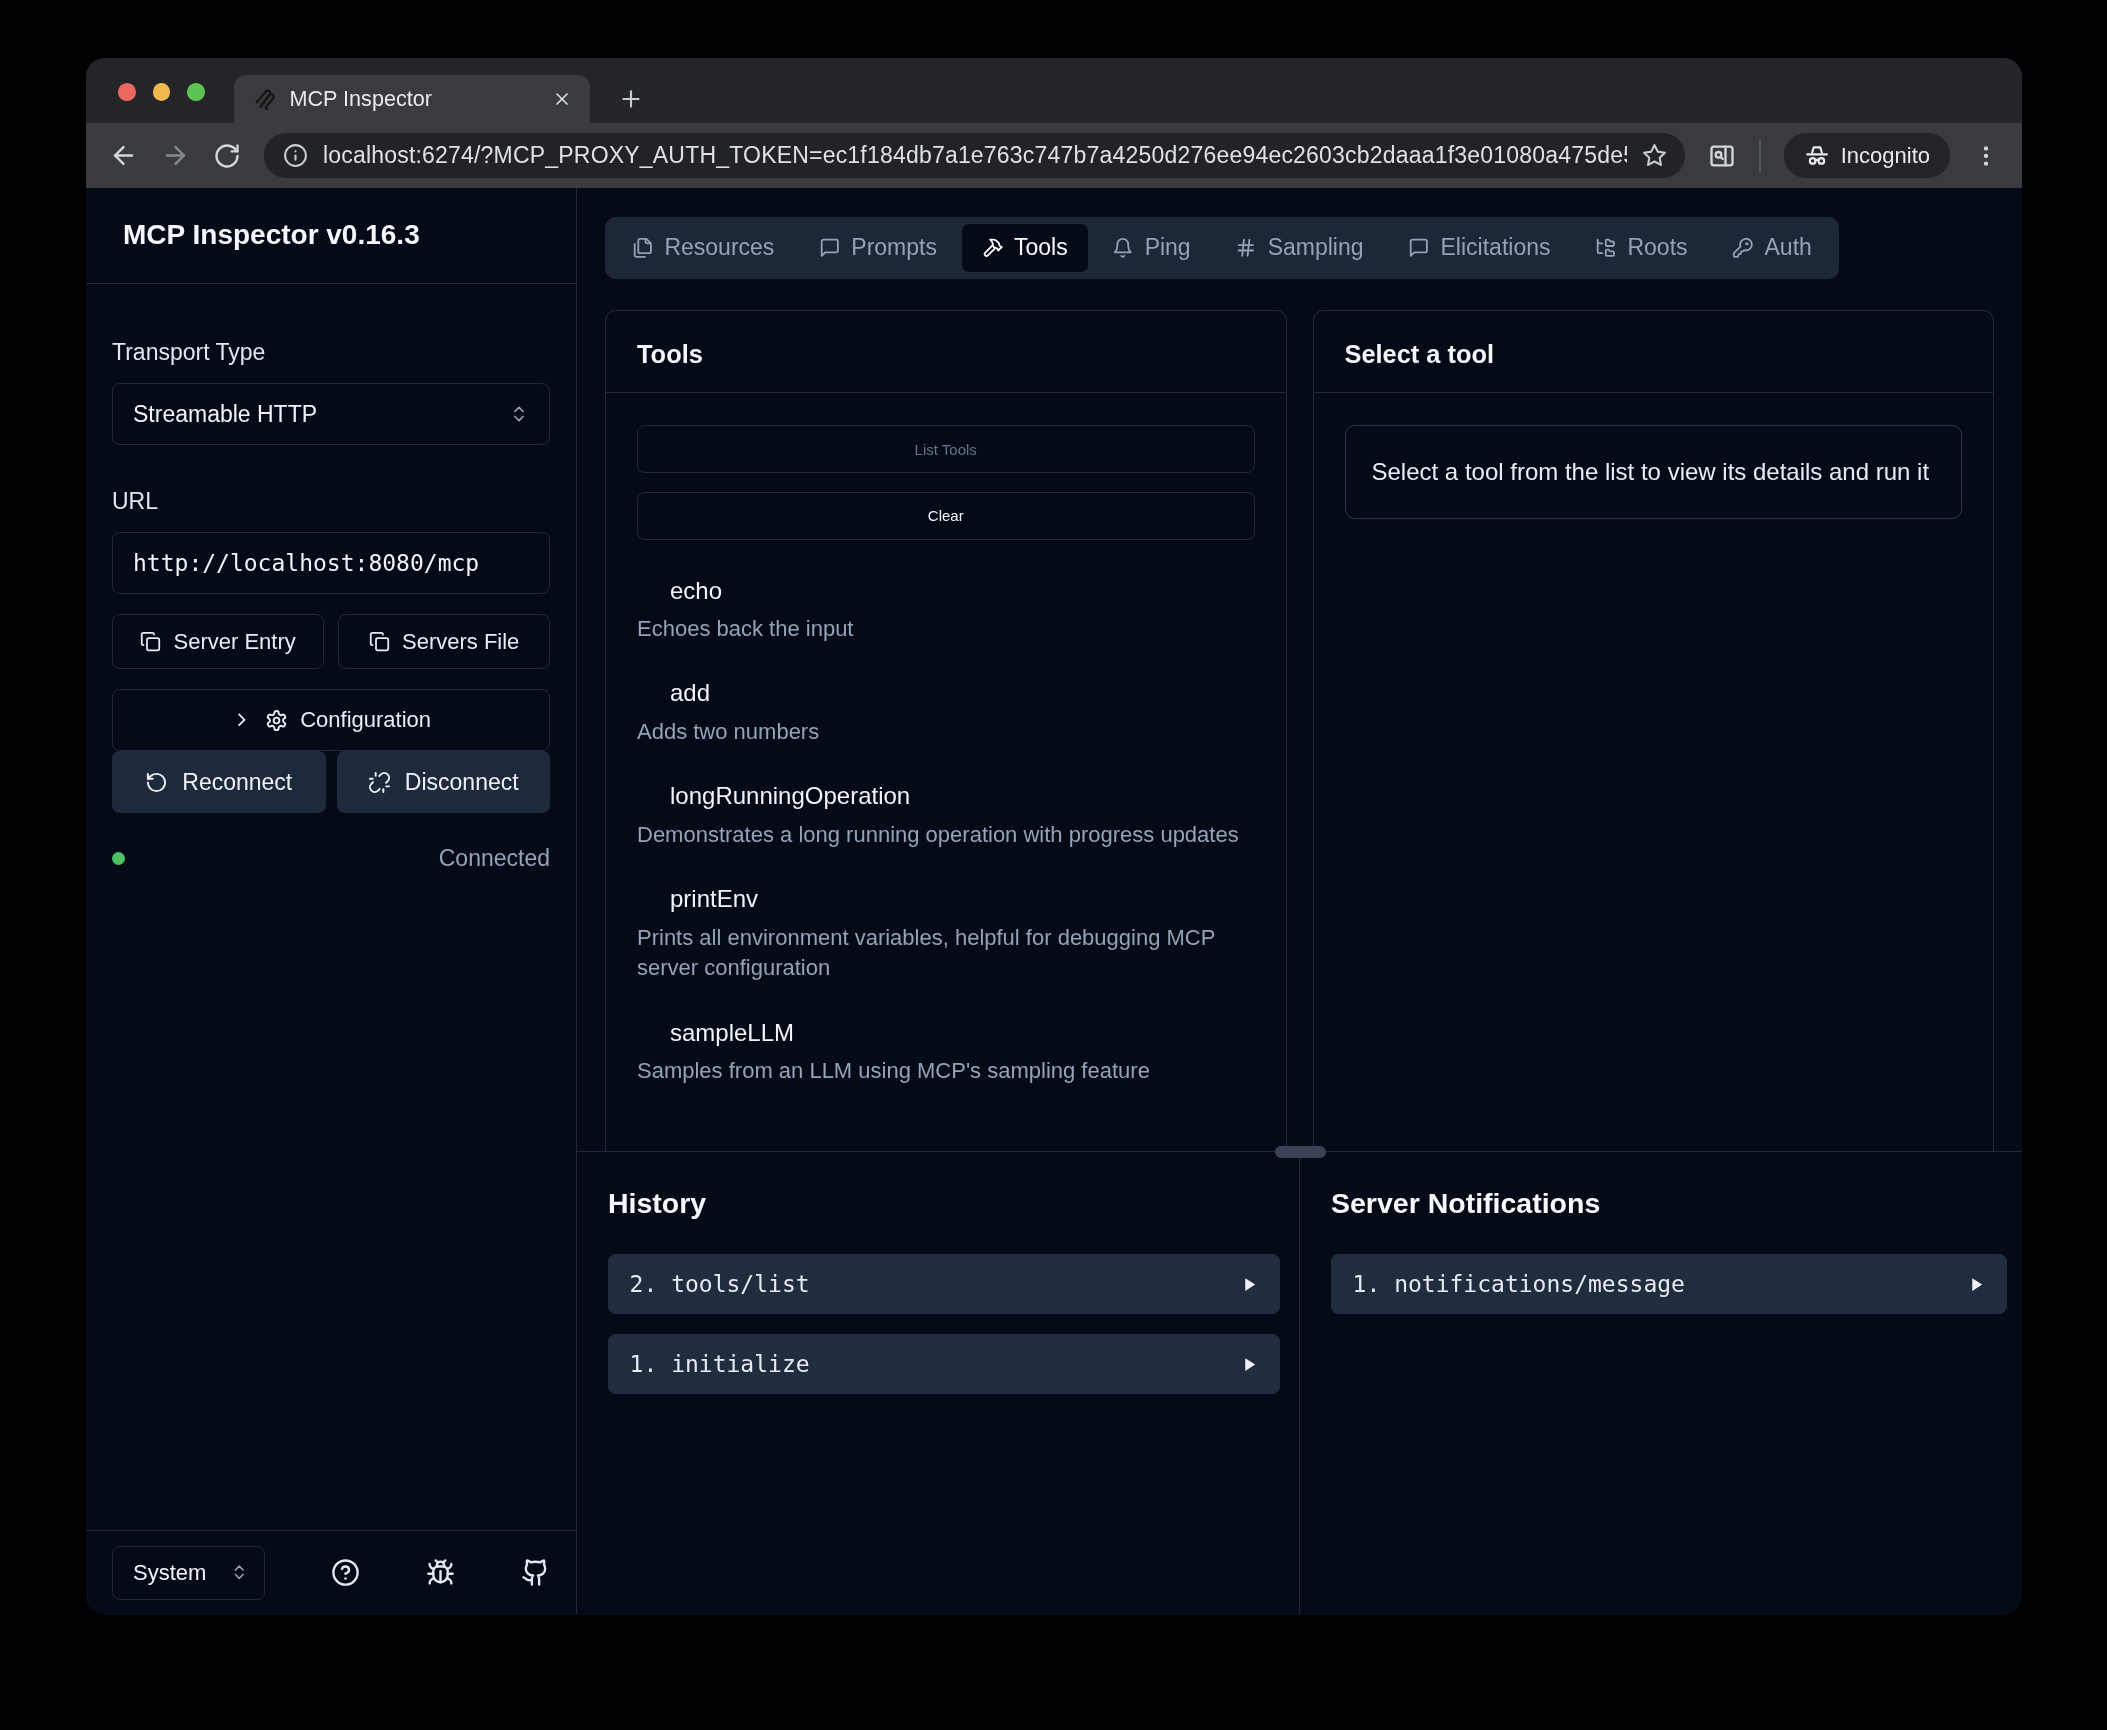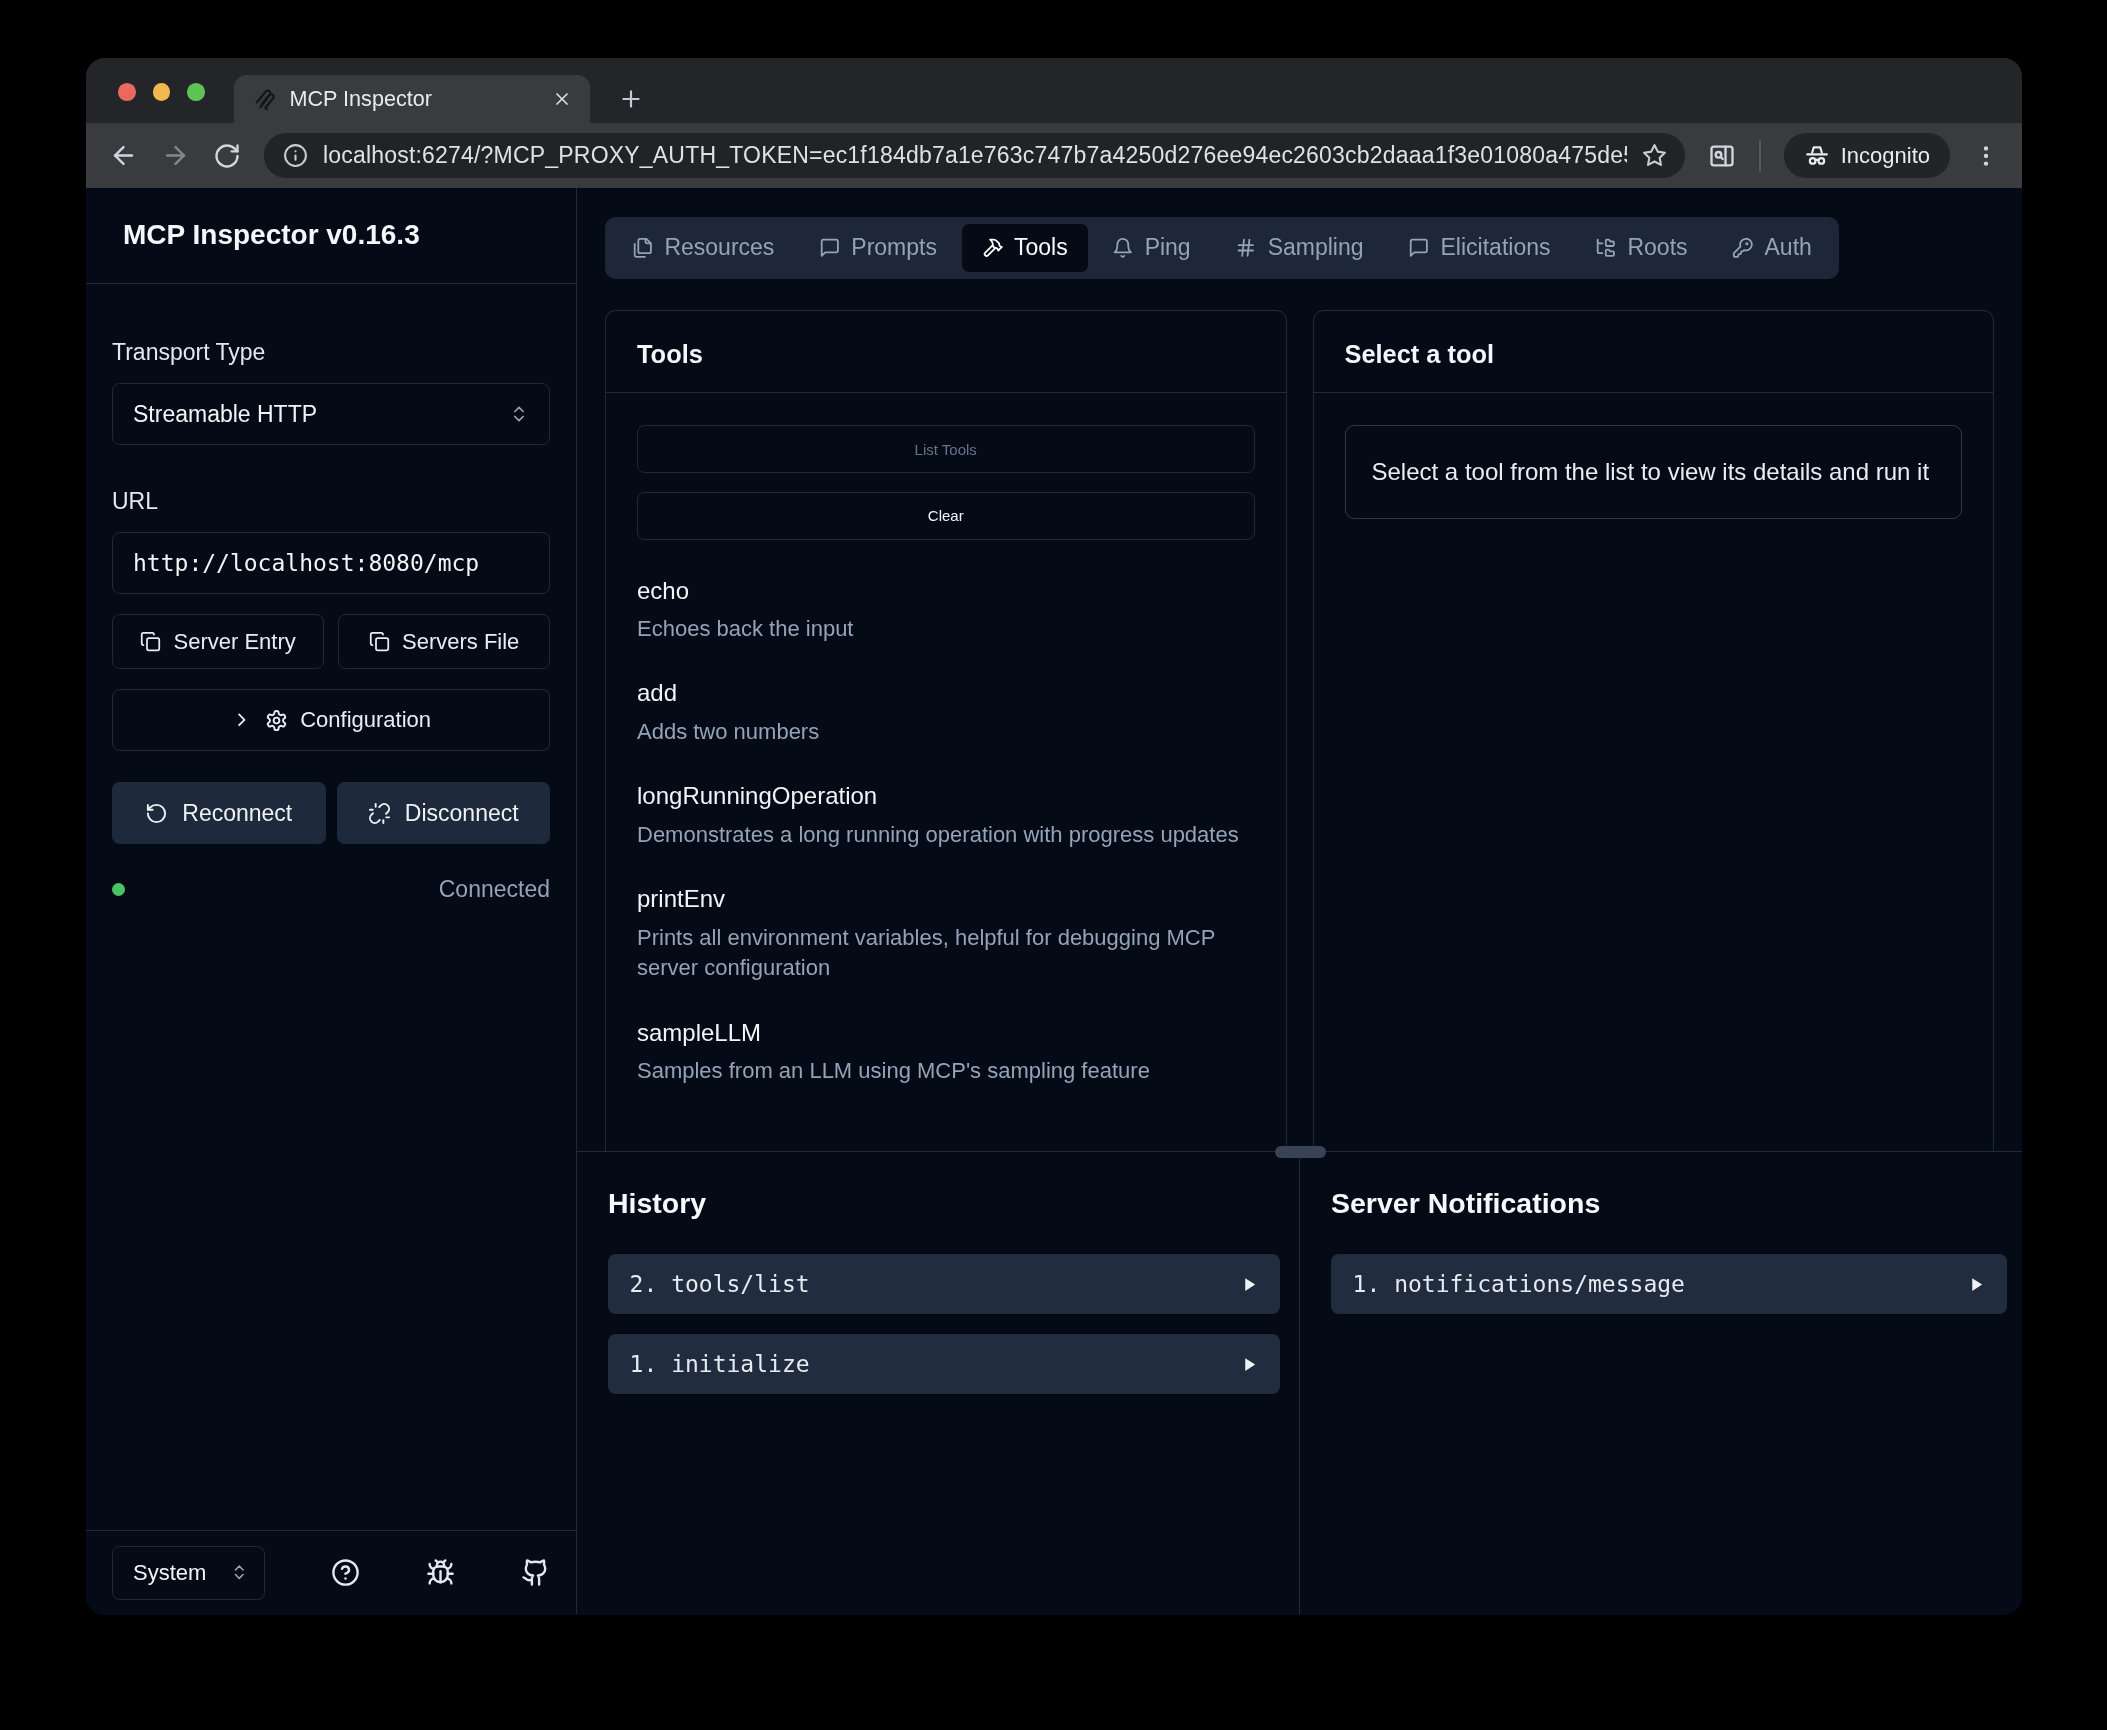--- a/index.html
+++ b/index.html
@@ -66,21 +66,21 @@
   .mb56 { margin-bottom:43px; }
   .btn-row { display:flex; gap:14px; margin-top:20px; }
   .btn {
     flex:1; height:55px; border:0.8px solid #1e293b; border-radius:7.7px; background:transparent;
     display:flex; align-items:center; justify-content:center; gap:12.3px;
     color:#e8edf4; font-size:22px; cursor:pointer;
   }
   .btn-lg { height:62px; width:100%; margin-top:20px; }
   .btn-first { margin-top:29px; }
   .btn .b-ico { color:#e8edf4; }
-  .fill-row { display:flex; gap:11px; margin-top:31px; }
+  .fill-row { display:flex; gap:11px; }
   .btn-fill { flex:1; height:62px; border:none; border-radius:7.7px; background:#1e293b; display:flex;
     align-items:center; justify-content:center; gap:14px; color:#eef2f7; font-size:23px; cursor:pointer; }
   .conn { margin-top:32px; display:flex; align-items:center; justify-content:space-between; gap:12.3px; }
   .conn-dot { width:13px; height:13px; border-radius:50%; background:#4cc166; }
   .conn-text { font-size:23px; color:#94a3b8; }
   .sb-footer { border-top:0.8px solid #1e293b; height:84px; display:flex; align-items:center; padding:0 26px; gap:0; }
   .theme-select { width:159px; height:54px; border:0.8px solid #1e293b; border-radius:7.7px; display:flex;
     align-items:center; padding:0 15.4px 0 20px; font-size:22px; color:#f1f5f9; }
   .foot-ico { color:#e2e8f0; margin-left:66px; }
 
@@ -98,21 +98,21 @@
     display:flex; flex-direction:column; overflow:hidden; }
   .panel-head { padding:29px 31px 23px; border-bottom:0.8px solid #1e293b; }
   .panel-title { font-size:25.4px; font-weight:700; color:#f3f6fa; }
   .panel-body { padding:32px 31px 0; flex:1; overflow:hidden; }
   .wide-btn { width:100%; height:48px; border:0.8px solid #1e293b; border-radius:7.7px; background:transparent;
     font-size:15px; display:flex; align-items:center; justify-content:center; cursor:pointer; }
   .wide-btn.disabled { color:#64748b; }
   .wide-btn.normal { color:#f1f5f9; margin-top:18.5px; }
   .tool-list { margin-top:37px; }
   .tool-item { margin-bottom:35px; cursor:pointer; }
-  .tool-name { font-size:24px; font-weight:500; color:#f1f5f9; }
+  .tool-name { font-size:24px; font-weight:500; color:#f1f5f9;margin-left:33px; }
   .tool-desc { margin-top:9.2px; font-size:22px; line-height:1.4; color:#94a3b8; }
   .hint-box { border:0.8px solid #2b3950; border-radius:9.2px; padding:32px 26px; font-size:24px; color:#e8edf4; }
 
   .drag-handle { position:absolute; left:698px; top:958px; width:51px; height:11.5px; border-radius:6.2px;
     background:#3a4356; z-index:3; cursor:row-resize; }
 
   .bottom-section { flex:1; display:flex; min-height:0; }
   .pane-history { width:723px; flex:none; border-right:0.8px solid #1e293b; padding:35px 19px 0 31px; }
   .pane-notif { flex:1; min-width:0; padding:35px 15.4px 0 31px; }
   .pane-title { font-size:28.5px; font-weight:700; color:#f6f8fb; margin-bottom:34px; }

